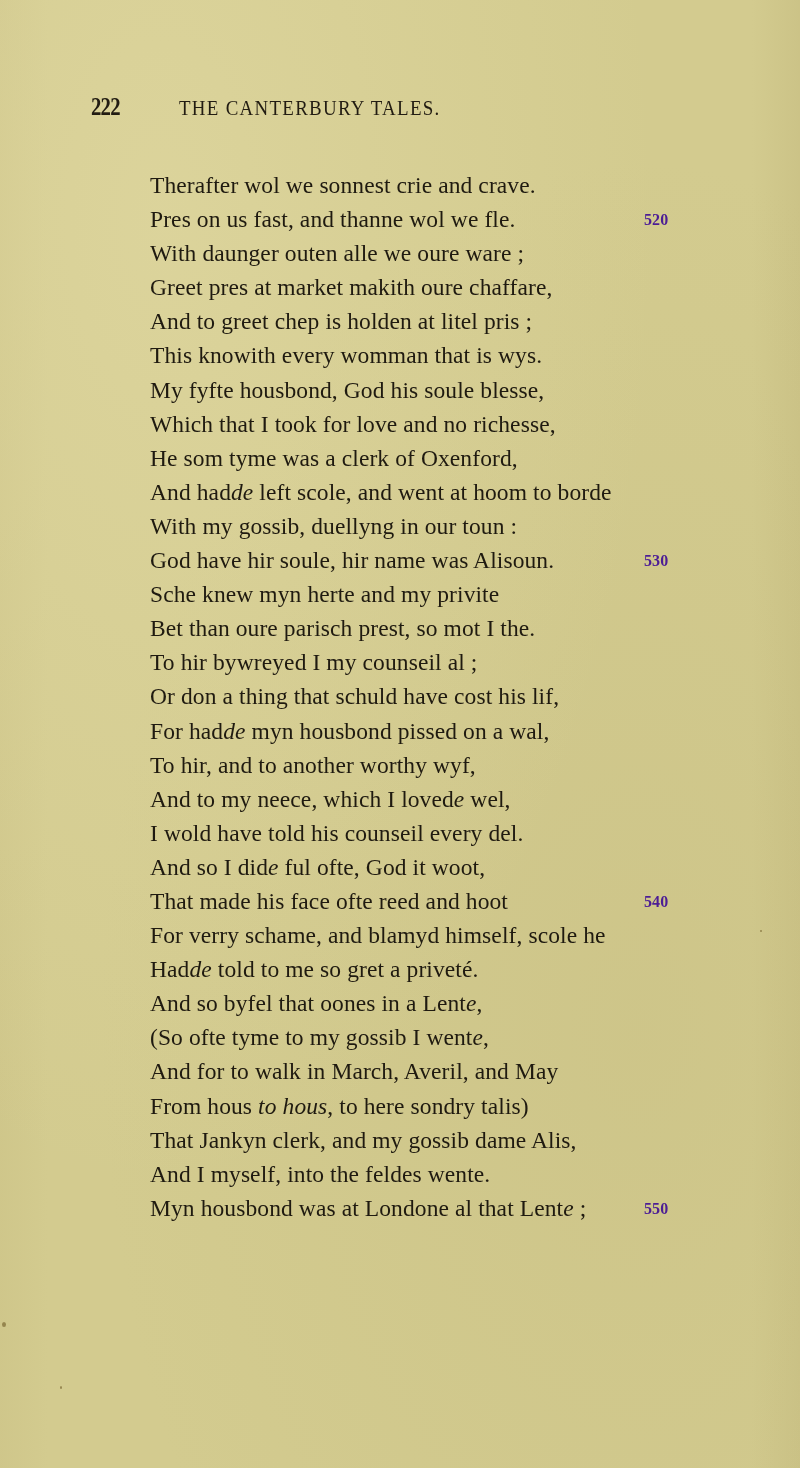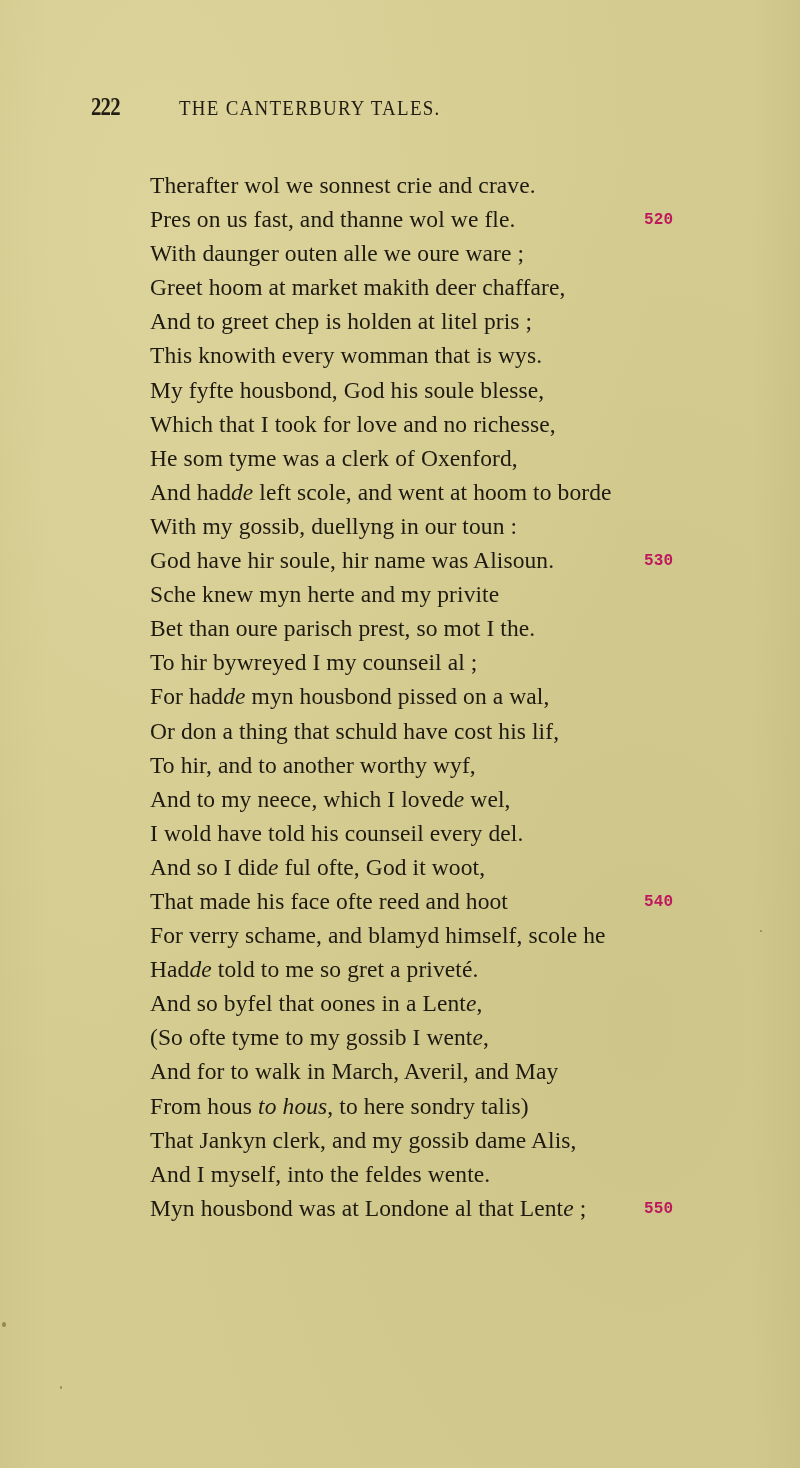--- a/index.html
+++ b/index.html
@@ -75,24 +75,24 @@
     letter-spacing: 0.1px;
   }
   .line .seg-i {
     font-style: italic;
     text-align: right;
   }
   .line-number {
     position: absolute;
     left: 494px;
     top: 1px;
-    font-family: Liberation Mono, monospace;
+    font-family: Liberation Serif, serif;
     font-size: 16px;
     font-weight: bold;
-    color: #be185d;
+    color: #4c1d95;
   }
   .speck {
     position: absolute;
     border-radius: 50%;
     background: #7c6a35;
     opacity: 0.7;
   }
 </style>
 </head>
 <body>
@@ -101,34 +101,34 @@
 
   <div class="running-head">
     <span class="page-number">222</span>
     <span class="running-title">THE CANTERBURY TALES.</span>
   </div>
 
   <ol class="verse" id="verse">
       <li class="line"><span>Therafter wol we sonnest crie and crave.</span></li>
       <li class="line"><span>Pres on us fast, and thanne wol we fle.</span><span class="line-number">520</span></li>
       <li class="line"><span>With daunger outen alle we oure ware ;</span></li>
-      <li class="line"><span>Greet hoom at market makith deer chaffare,</span></li>
+      <li class="line"><span>Greet pres at market makith oure chaffare,</span></li>
       <li class="line"><span>And to greet chep is holden at litel pris ;</span></li>
       <li class="line"><span>This knowith every womman that is wys.</span></li>
       <li class="line"><span>My fyfte housbond, God his soule blesse,</span></li>
       <li class="line"><span>Which that I took for love and no richesse,</span></li>
       <li class="line"><span>He som tyme was a clerk of Oxenford,</span></li>
       <li class="line"><span>And had</span><span class="seg-i">de</span><span> left scole, and went at hoom to borde</span></li>
       <li class="line"><span>With my gossib, duellyng in our toun :</span></li>
       <li class="line"><span>God have hir soule, hir name was Alisoun.</span><span class="line-number">530</span></li>
       <li class="line"><span>Sche knew myn herte and my privite</span></li>
       <li class="line"><span>Bet than oure parisch prest, so mot I the.</span></li>
       <li class="line"><span>To hir bywreyed I my counseil al ;</span></li>
+      <li class="line"><span>Or don a thing that schuld have cost his lif,</span></li>
       <li class="line"><span>For had</span><span class="seg-i">de</span><span> myn housbond pissed on a wal,</span></li>
-      <li class="line"><span>Or don a thing that schuld have cost his lif,</span></li>
       <li class="line"><span>To hir, and to another worthy wyf,</span></li>
       <li class="line"><span>And to my neece, which I loved</span><span class="seg-i">e</span><span> wel,</span></li>
       <li class="line"><span>I wold have told his counseil every del.</span></li>
       <li class="line"><span>And so I did</span><span class="seg-i">e</span><span> ful ofte, God it woot,</span></li>
       <li class="line"><span>That made his face ofte reed and hoot</span><span class="line-number">540</span></li>
       <li class="line"><span>For verry schame, and blamyd himself, scole he</span></li>
       <li class="line"><span>Had</span><span class="seg-i">de</span><span> told to me so gret a priveté.</span></li>
       <li class="line"><span>And so byfel that oones in a Lent</span><span class="seg-i">e</span><span>,</span></li>
       <li class="line"><span>(So ofte tyme to my gossib I went</span><span class="seg-i">e</span><span>,</span></li>
       <li class="line"><span>And for to walk in March, Averil, and May</span></li>

